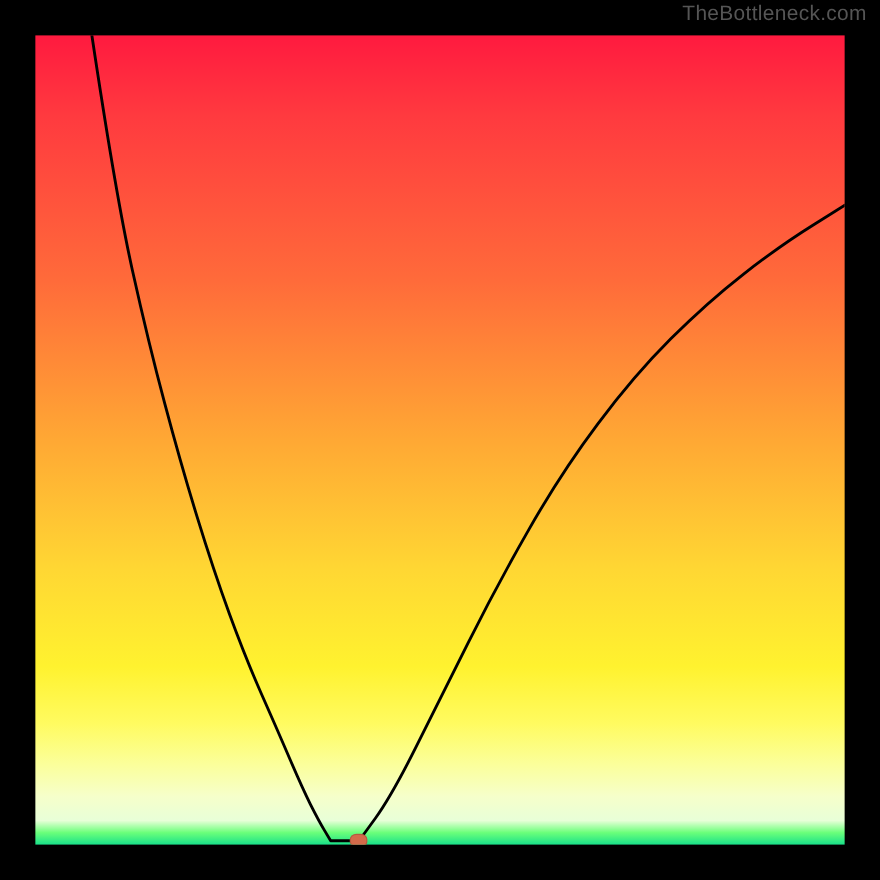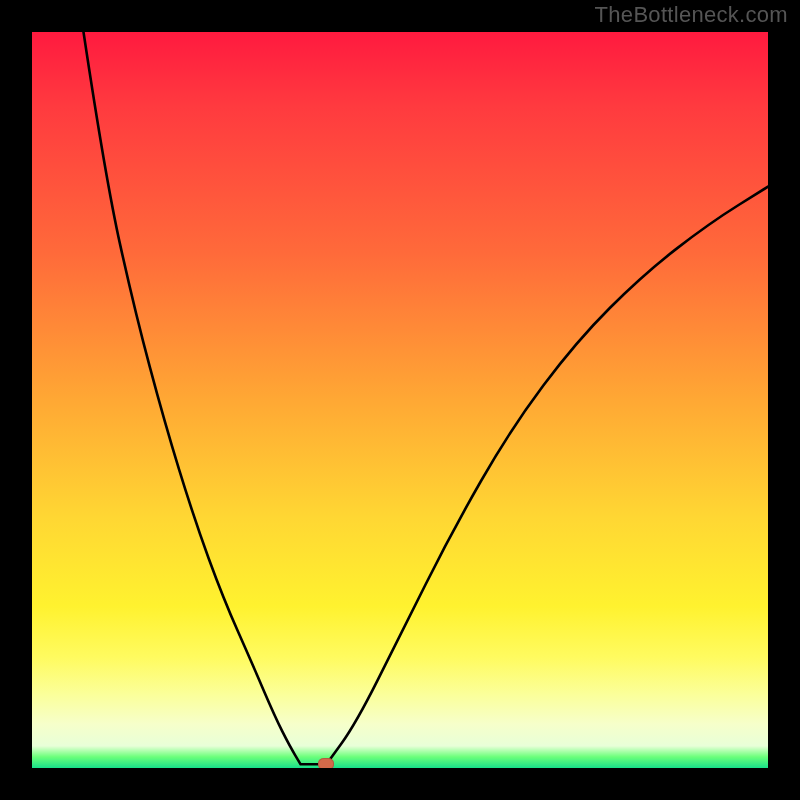--- a/index.html
+++ b/index.html
@@ -15,21 +15,21 @@
     position: relative;
     width: 800px;
     height: 800px;
     background: #000000;
   }
   .watermark {
     position: absolute;
     top: 2px;
     right: 12px;
     color: #555555;
-    font-size: 22px;
+    font-size: 19px;
     font-weight: 500;
     letter-spacing: 0.3px;
     user-select: none;
   }
   .plot-area {
     position: absolute;
     left: 32px;
     top: 32px;
     width: 736px;
     height: 736px;

